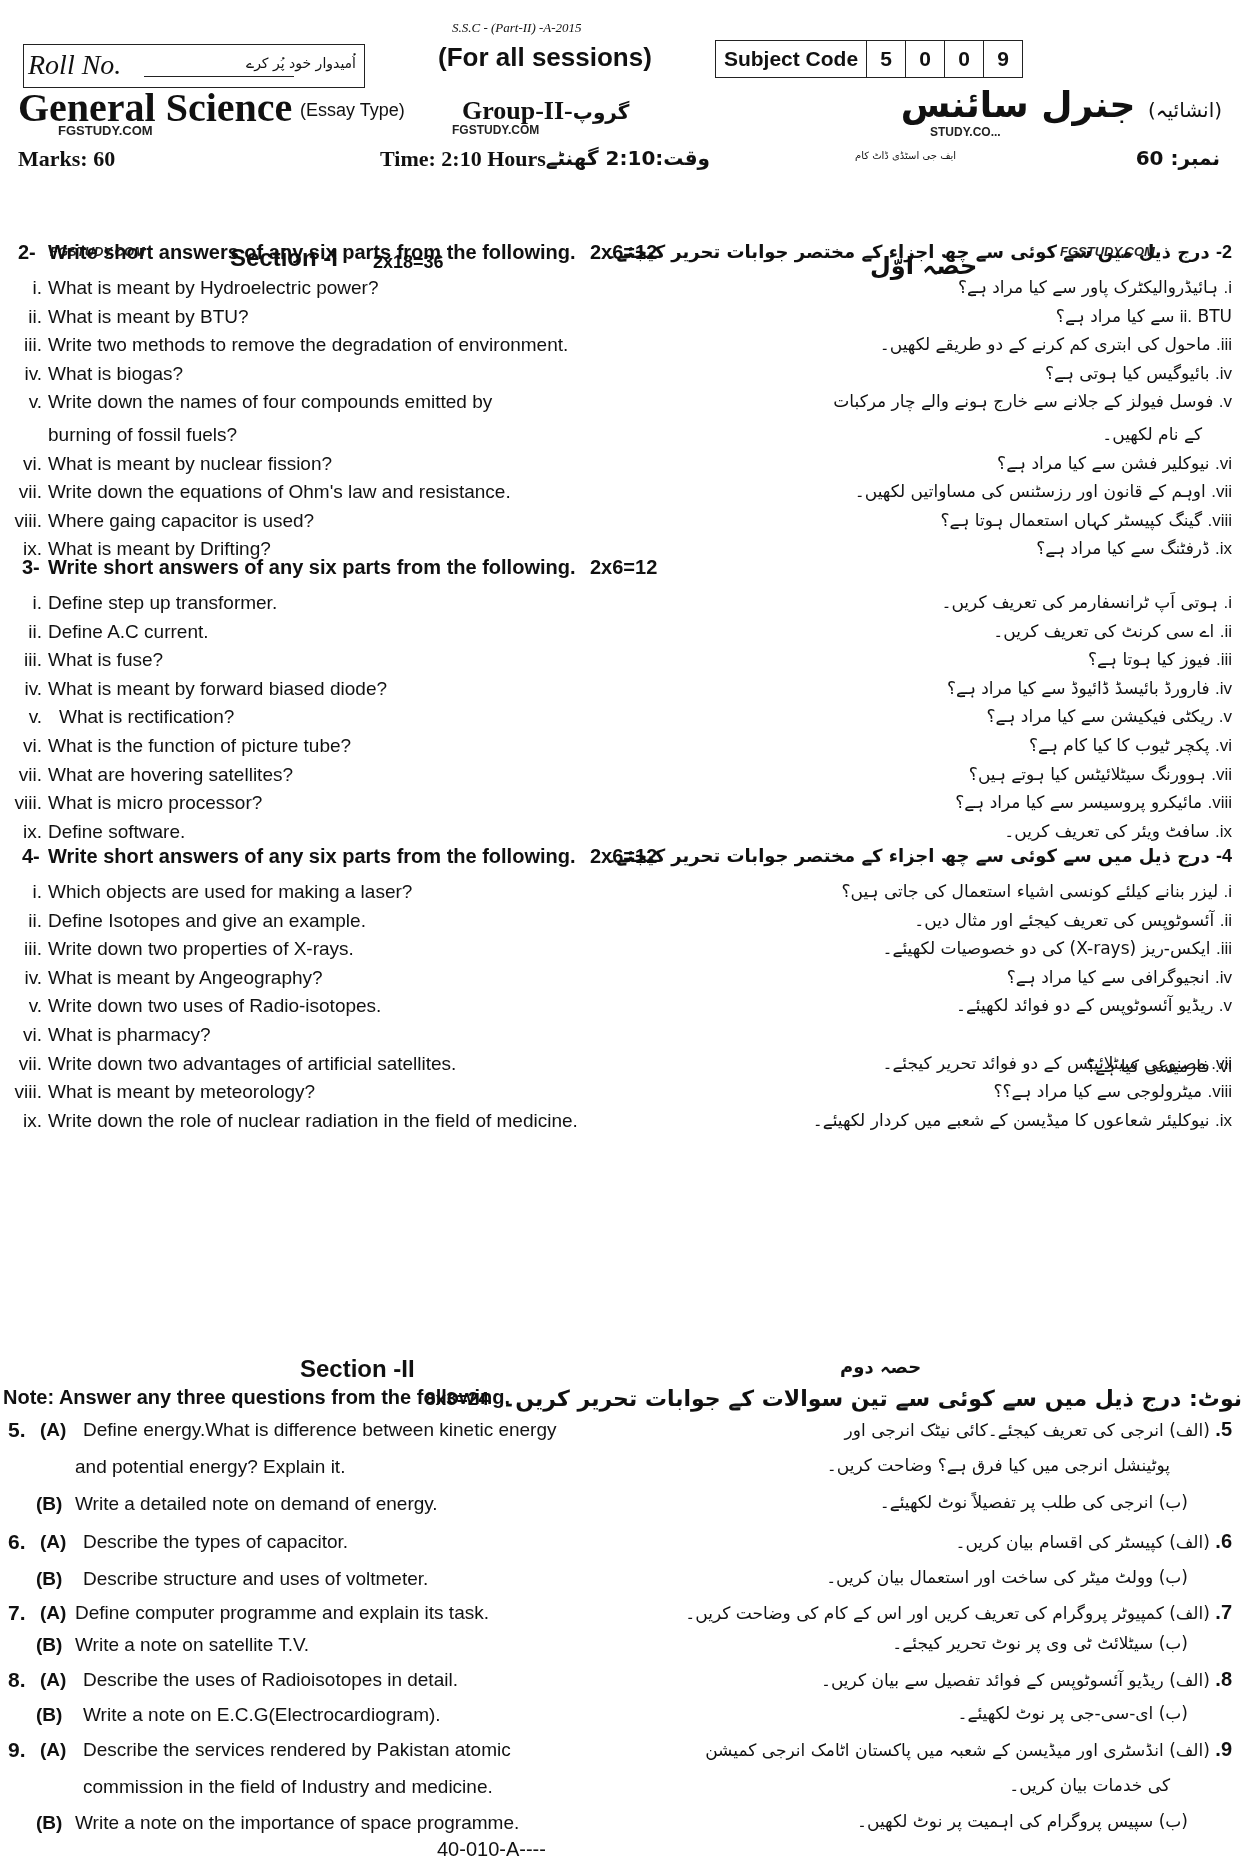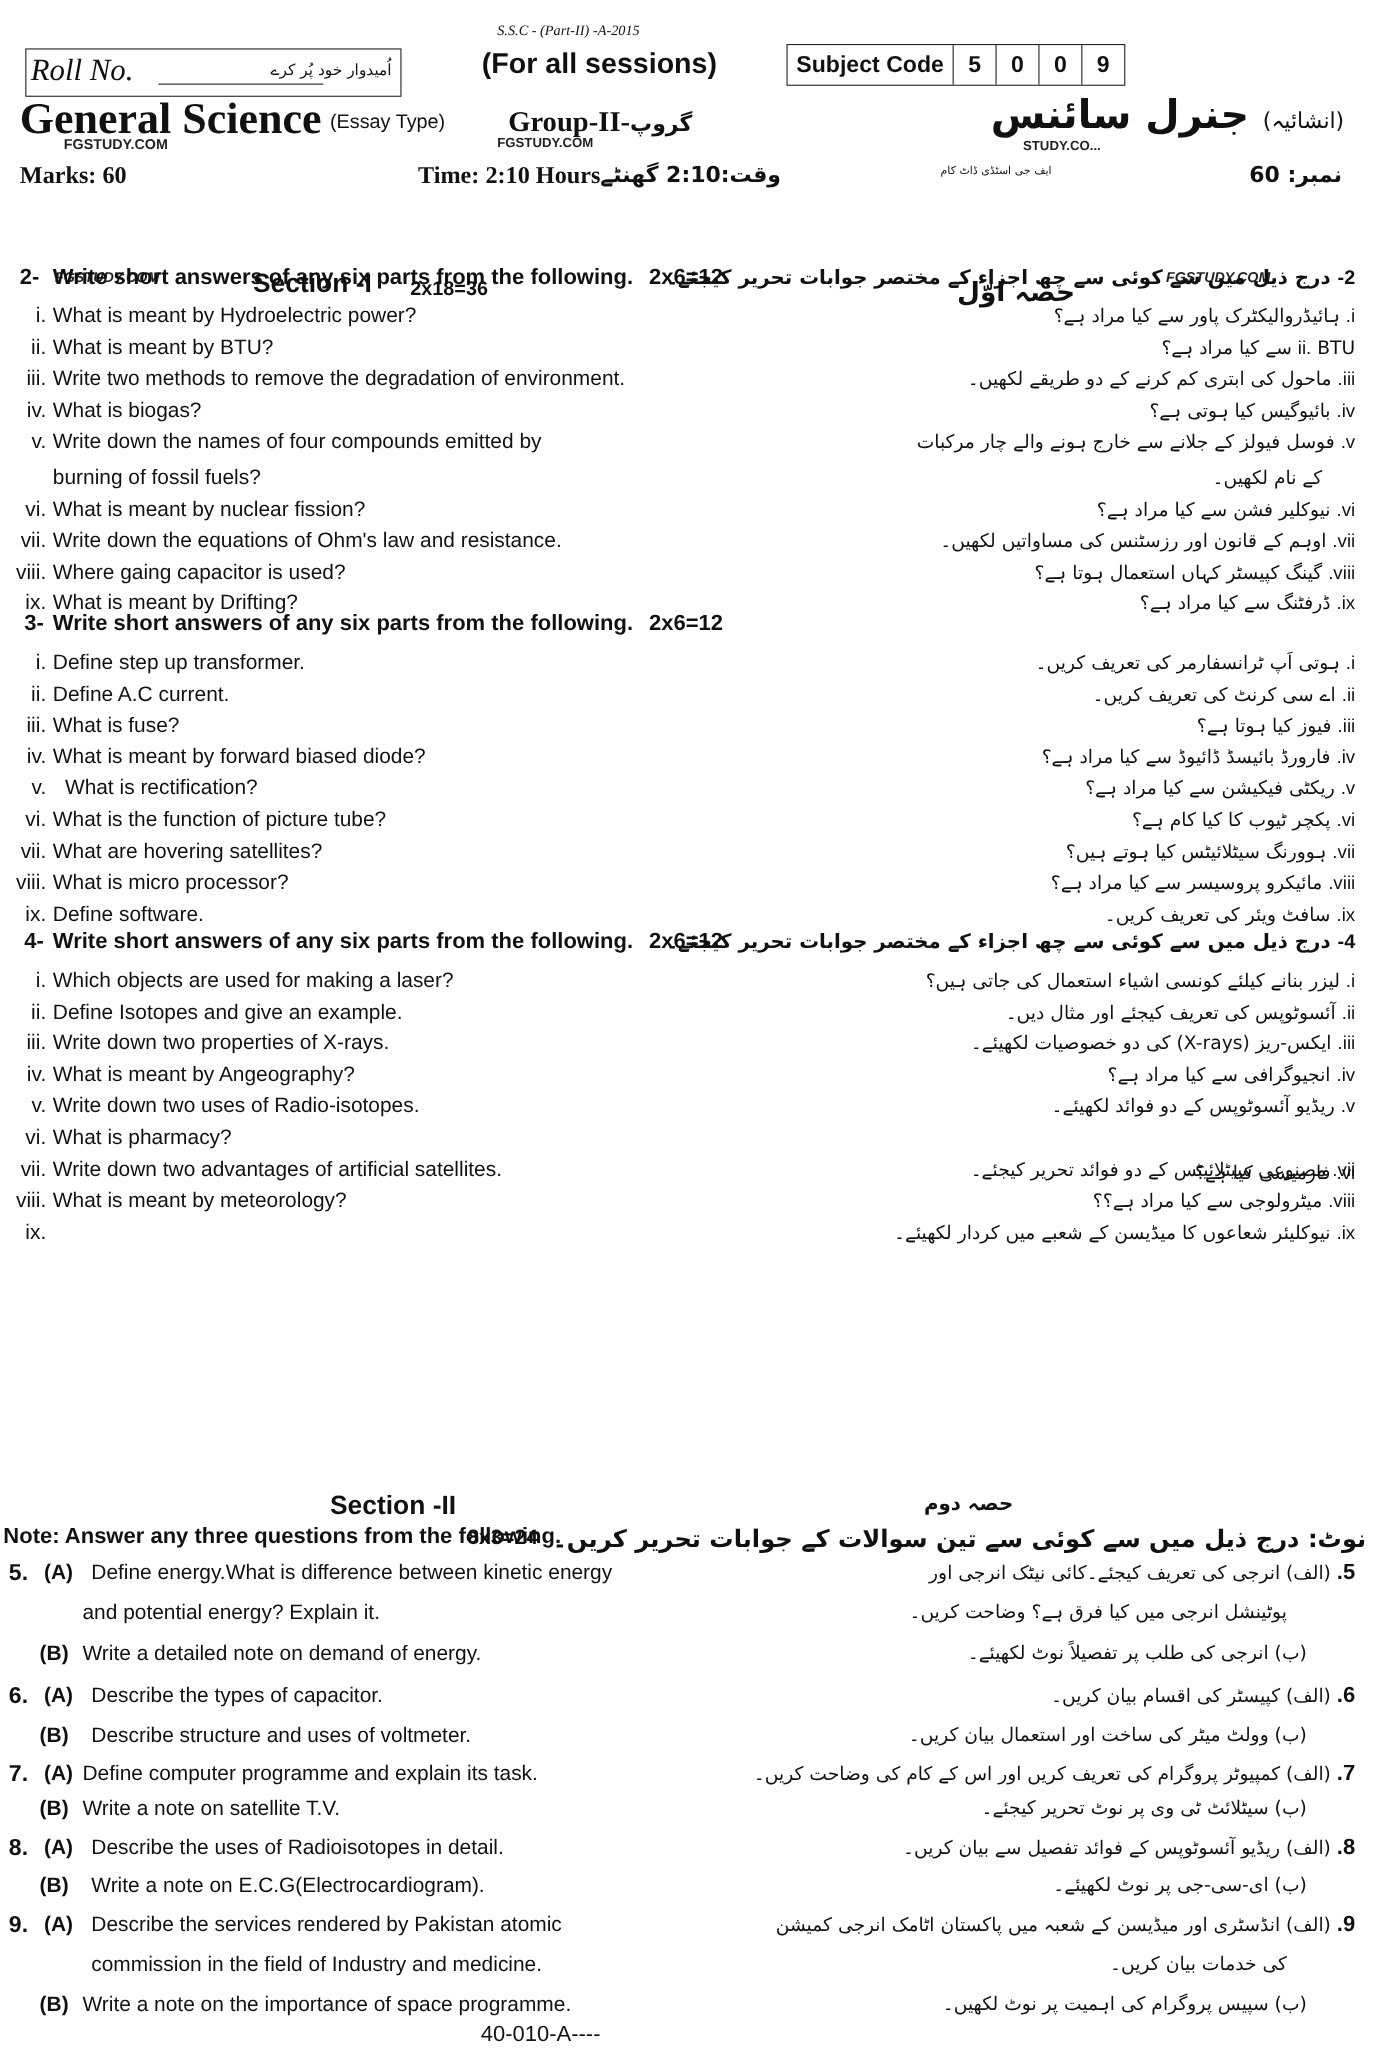--- a/index.html
+++ b/index.html
@@ -214,20 +214,21 @@
       <span class="abs q-en" style="left:48px;top:0;">Write down two advantages of artificial satellites.</span>
       <span class="abs ur ur-item" style="right:18px;top:0;"><span class="ur-num">vii.</span> <span>مصنوعی سیٹلائیٹس کے دو فوائد تحریر کیجئے۔</span></span>
     </div>
     <div class="abs" style="left: 0px; top: 1081.2px; width: 1250px; height: 28.6px;">
       <span class="abs q-en num" style="left:0;width:42px;top:0;">viii.</span>
       <span class="abs q-en" style="left:48px;top:0;">What is meant by meteorology?</span>
       <span class="abs ur ur-item" style="right:18px;top:0;"><span class="ur-num">viii.</span> <span>میٹرولوجی سے کیا مراد ہے؟؟</span></span>
     </div>
     <div class="abs" style="left: 0px; top: 1109.8px; width: 1250px; height: 28.6px;">
       <span class="abs q-en num" style="left:0;width:42px;top:0;">ix.</span>
+      <span class="abs q-en" style="left:48px;top:0;">Write down the role of nuclear radiation in the field of medicine.</span>
       <span class="abs ur ur-item" style="right:18px;top:0;"><span class="ur-num">ix.</span> <span>نیوکلیئر شعاعوں کا میڈیسن کے شعبے میں کردار لکھیئے۔</span></span>
     </div>
   </div>
 
 <div class="abs" style="left:300px;top:1355px;font-size:24px;font-weight:bold;">Section -II</div>
 <div class="abs ur" style="left:840px;top:1356px;font-size:18px;font-weight:bold;">حصہ دوم</div>
 <div class="abs" style="left:3px;top:1386px;font-size:20px;font-weight:bold;">Note:  Answer any three questions from the following.</div>
 <div class="abs" style="left:425px;top:1388px;font-size:19px;font-weight:bold;">8x3=24</div>
 <div class="abs ur" style="right:8px;top:1386px;font-size:22px;font-weight:bold;width:440px;">نوٹ: درج ذیل میں سے کوئی سے تین سوالات کے جوابات تحریر کریں۔</div>
 

